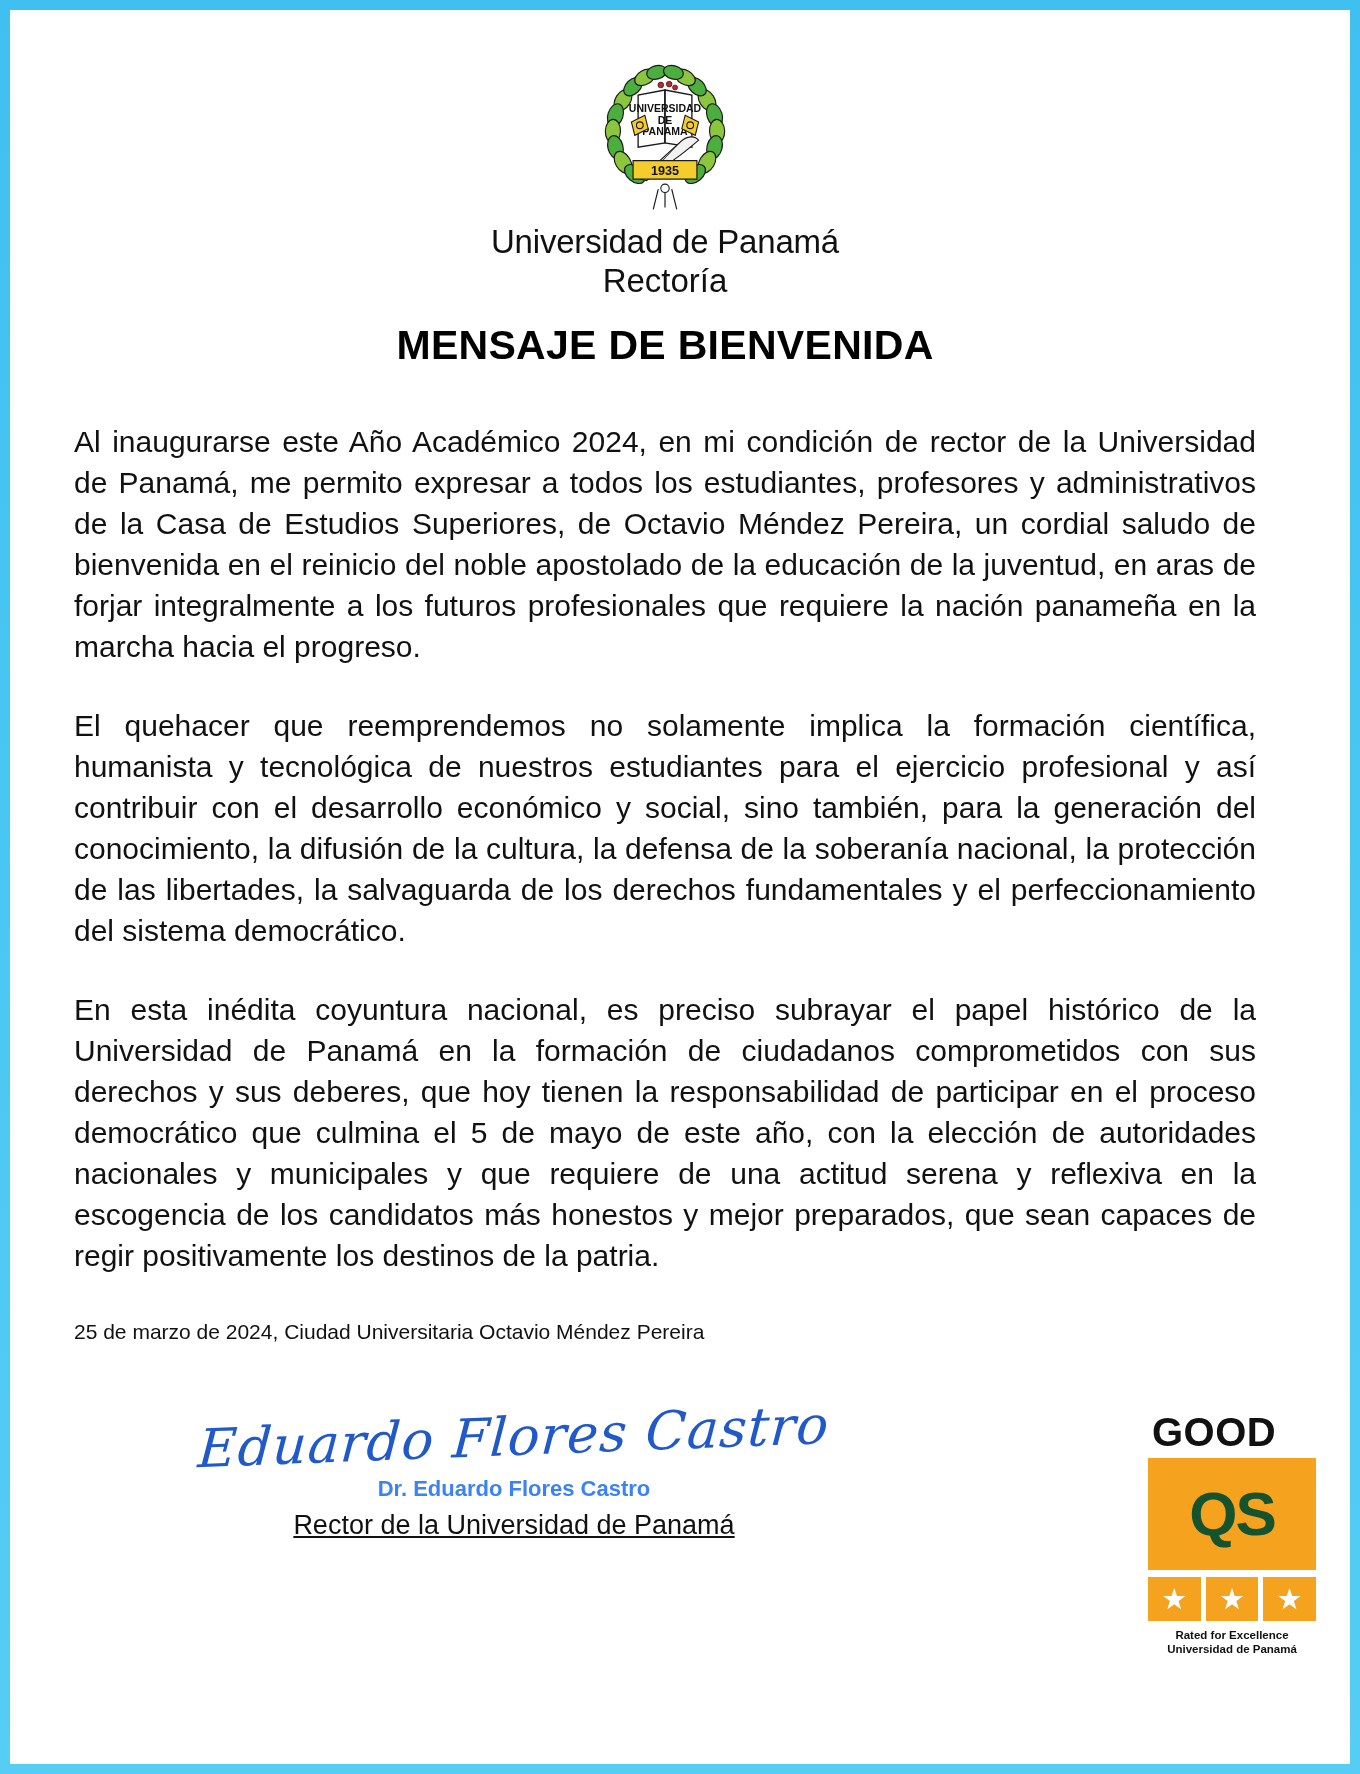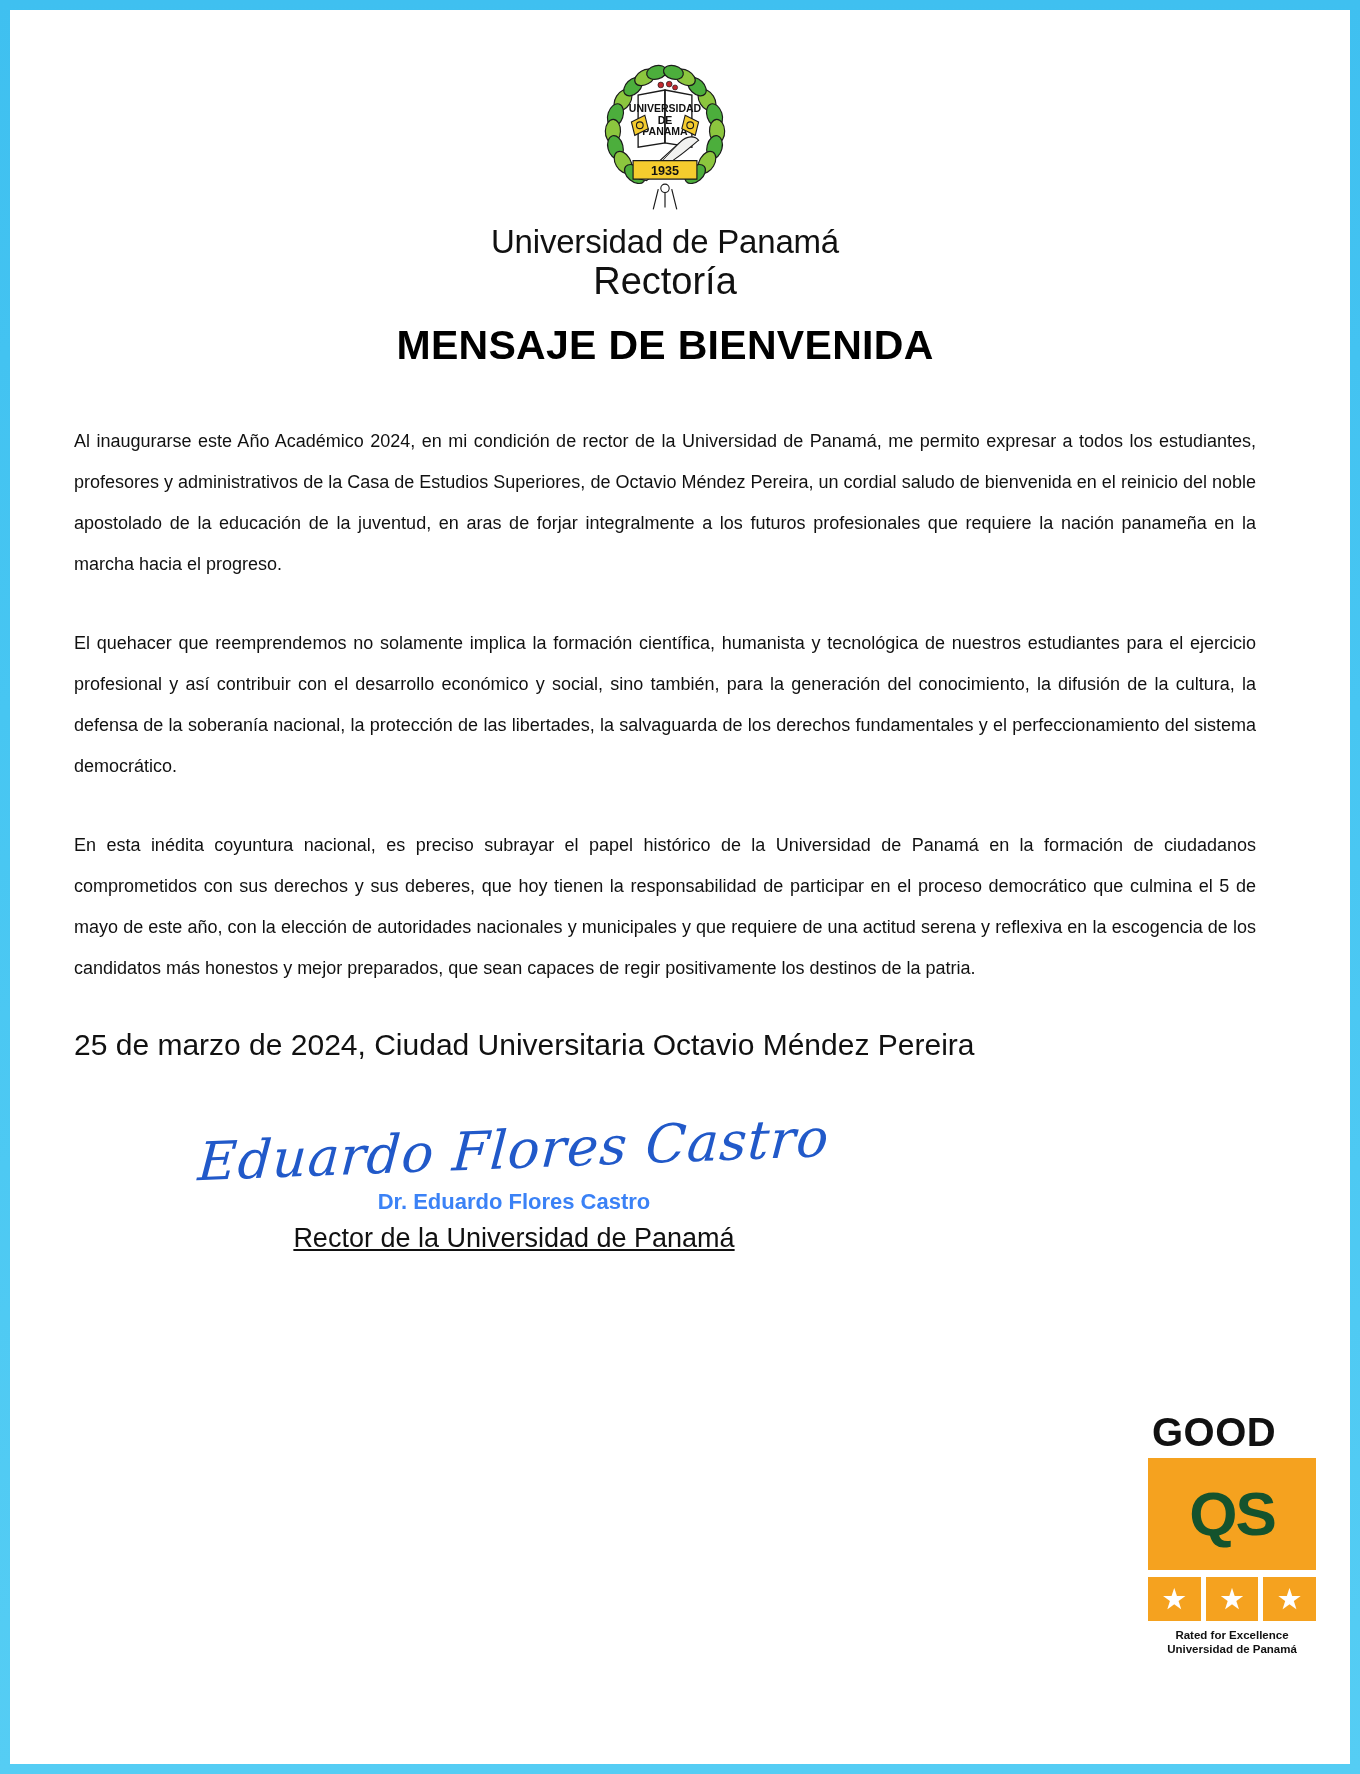--- a/index.html
+++ b/index.html
@@ -44,47 +44,47 @@
   .org-title {
     text-align: center;
     font-size: 33px;
     line-height: 40px;
     color: #111;
     font-weight: 400;
     letter-spacing: -0.2px;
   }
   .org-sub {
     text-align: center;
-    font-size: 38px;
+    font-size: 33px;
     line-height: 38px;
     color: #111;
     font-weight: 400;
   }
   .doc-heading {
     text-align: center;
     font-size: 41px;
     font-weight: bold;
     color: #000;
     margin-top: 22px;
     letter-spacing: 0.3px;
   }
 
   
   .body-text { margin-top: 52px; }
   .para {
     text-align: justify;
-    font-size: 18px;
+    font-size: 30px;
     line-height: 41px;
     color: #111;
     margin-bottom: 38px;
     hyphens: none;
   }
   .para:last-of-type { margin-bottom: 0; }
   .date-line {
-    font-size: 30px;
+    font-size: 21px;
     line-height: 40px;
     color: #111;
     margin-top: 36px;
     text-align: left;
   }
 
   
   .sign-block {
     margin-top: 54px;
     width: 880px;

